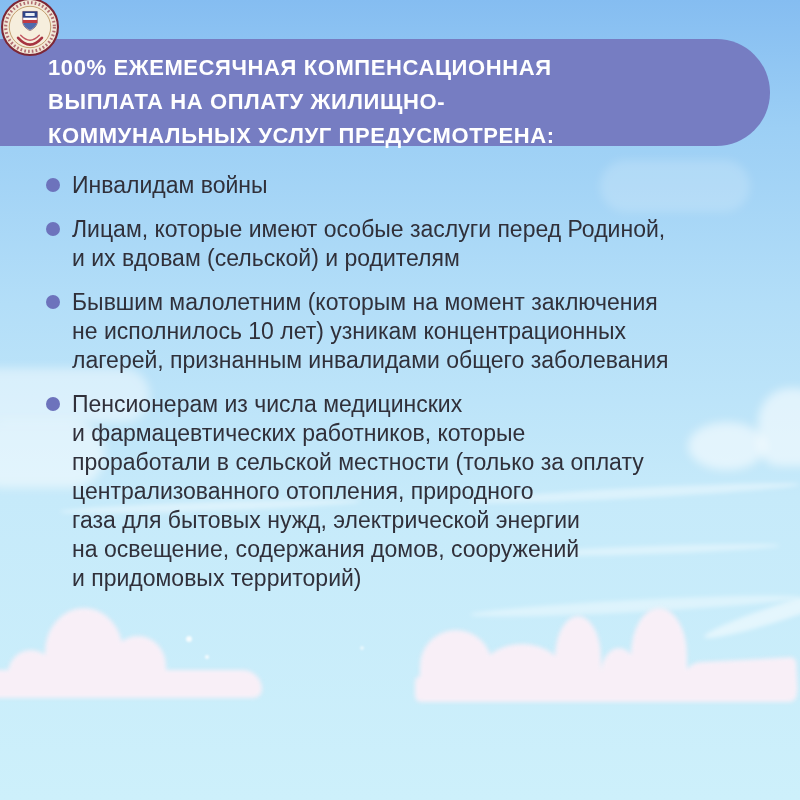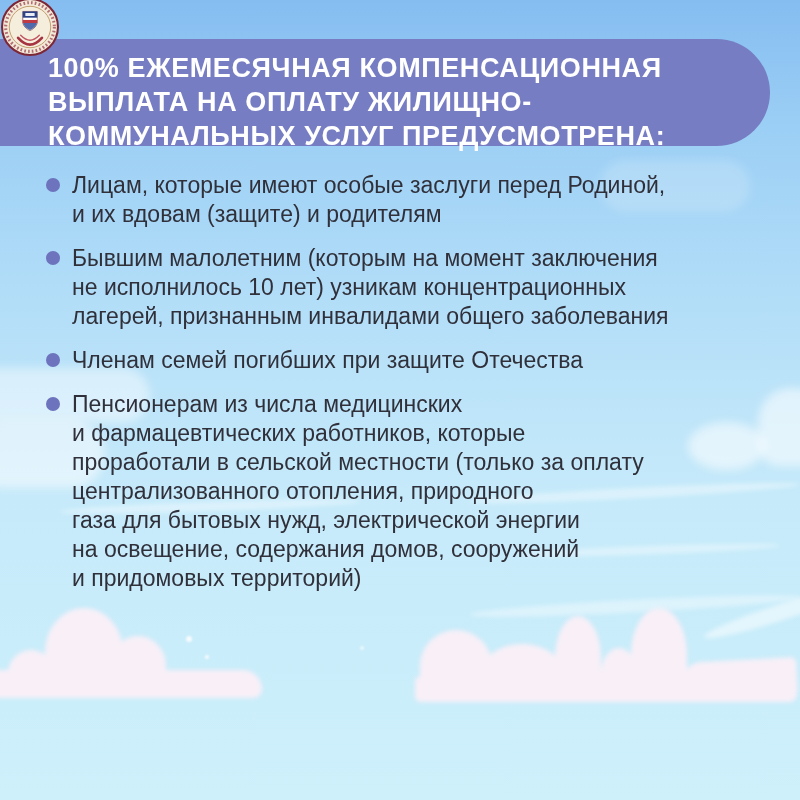--- a/index.html
+++ b/index.html
@@ -17,21 +17,21 @@
   .hump{border-radius:50% 50% 8px 8px;}
   .cbase{border-radius:30px 90px 40px 30px;}
 
   
   .logo{position:absolute;top:-2px;left:1px;width:58px;height:58px;z-index:5;}
 
   
   .header-panel{position:absolute;top:39px;left:0;width:770px;height:107px;
                 background:#767dc2;border-radius:0 54px 54px 0;z-index:2;}
   .header-title{margin:0;padding:12px 40px 0 48px;color:#ffffff;
-                font-size:27px;font-weight:700;letter-spacing:0.6px;line-height:34px;
+                font-size:22px;font-weight:700;letter-spacing:0.6px;line-height:34px;
                 white-space:pre-line;text-transform:uppercase;}
 
   
   .list{position:absolute;top:171px;left:46px;width:680px;z-index:2;}
   .item{display:flex;align-items:flex-start;margin-bottom:15px;}
   .dot{flex:0 0 14px;width:14px;height:14px;border-radius:50%;background:#6d73bc;margin:7px 12px 0 0;}
   .item-text{color:#30303a;font-size:23px;line-height:29px;white-space:pre-line;}
 </style>
 </head>
 <body>
@@ -88,32 +88,32 @@
 
   <div class="header-panel">
     <h1 class="header-title">100% ЕЖЕМЕСЯЧНАЯ КОМПЕНСАЦИОННАЯ
 ВЫПЛАТА НА ОПЛАТУ ЖИЛИЩНО-
 КОММУНАЛЬНЫХ УСЛУГ ПРЕДУСМОТРЕНА:</h1>
   </div>
 
   <div class="list">
     <div class="item">
       <span class="dot"></span>
+      <div class="item-text">Инвалидам войны</div>
+    </div>
+    <div class="item">
+      <span class="dot"></span>
       <div class="item-text">Лицам, которые имеют особые заслуги перед Родиной,
-и их вдовам (защите) и родителям</div>
+и их вдовам (сельской) и родителям</div>
     </div>
     <div class="item">
       <span class="dot"></span>
       <div class="item-text">Бывшим малолетним (которым на момент заключения
 не исполнилось 10 лет) узникам концентрационных
 лагерей, признанным инвалидами общего заболевания</div>
-    </div>
-    <div class="item">
-      <span class="dot"></span>
-      <div class="item-text">Членам семей погибших при защите Отечества</div>
     </div>
     <div class="item">
       <span class="dot"></span>
       <div class="item-text">Пенсионерам из числа медицинских
 и фармацевтических работников, которые
 проработали  в сельской местности (только за оплату
 централизованного отопления, природного
 газа для бытовых нужд, электрической энергии
 на освещение, содержания домов, сооружений
 и придомовых территорий)</div>

